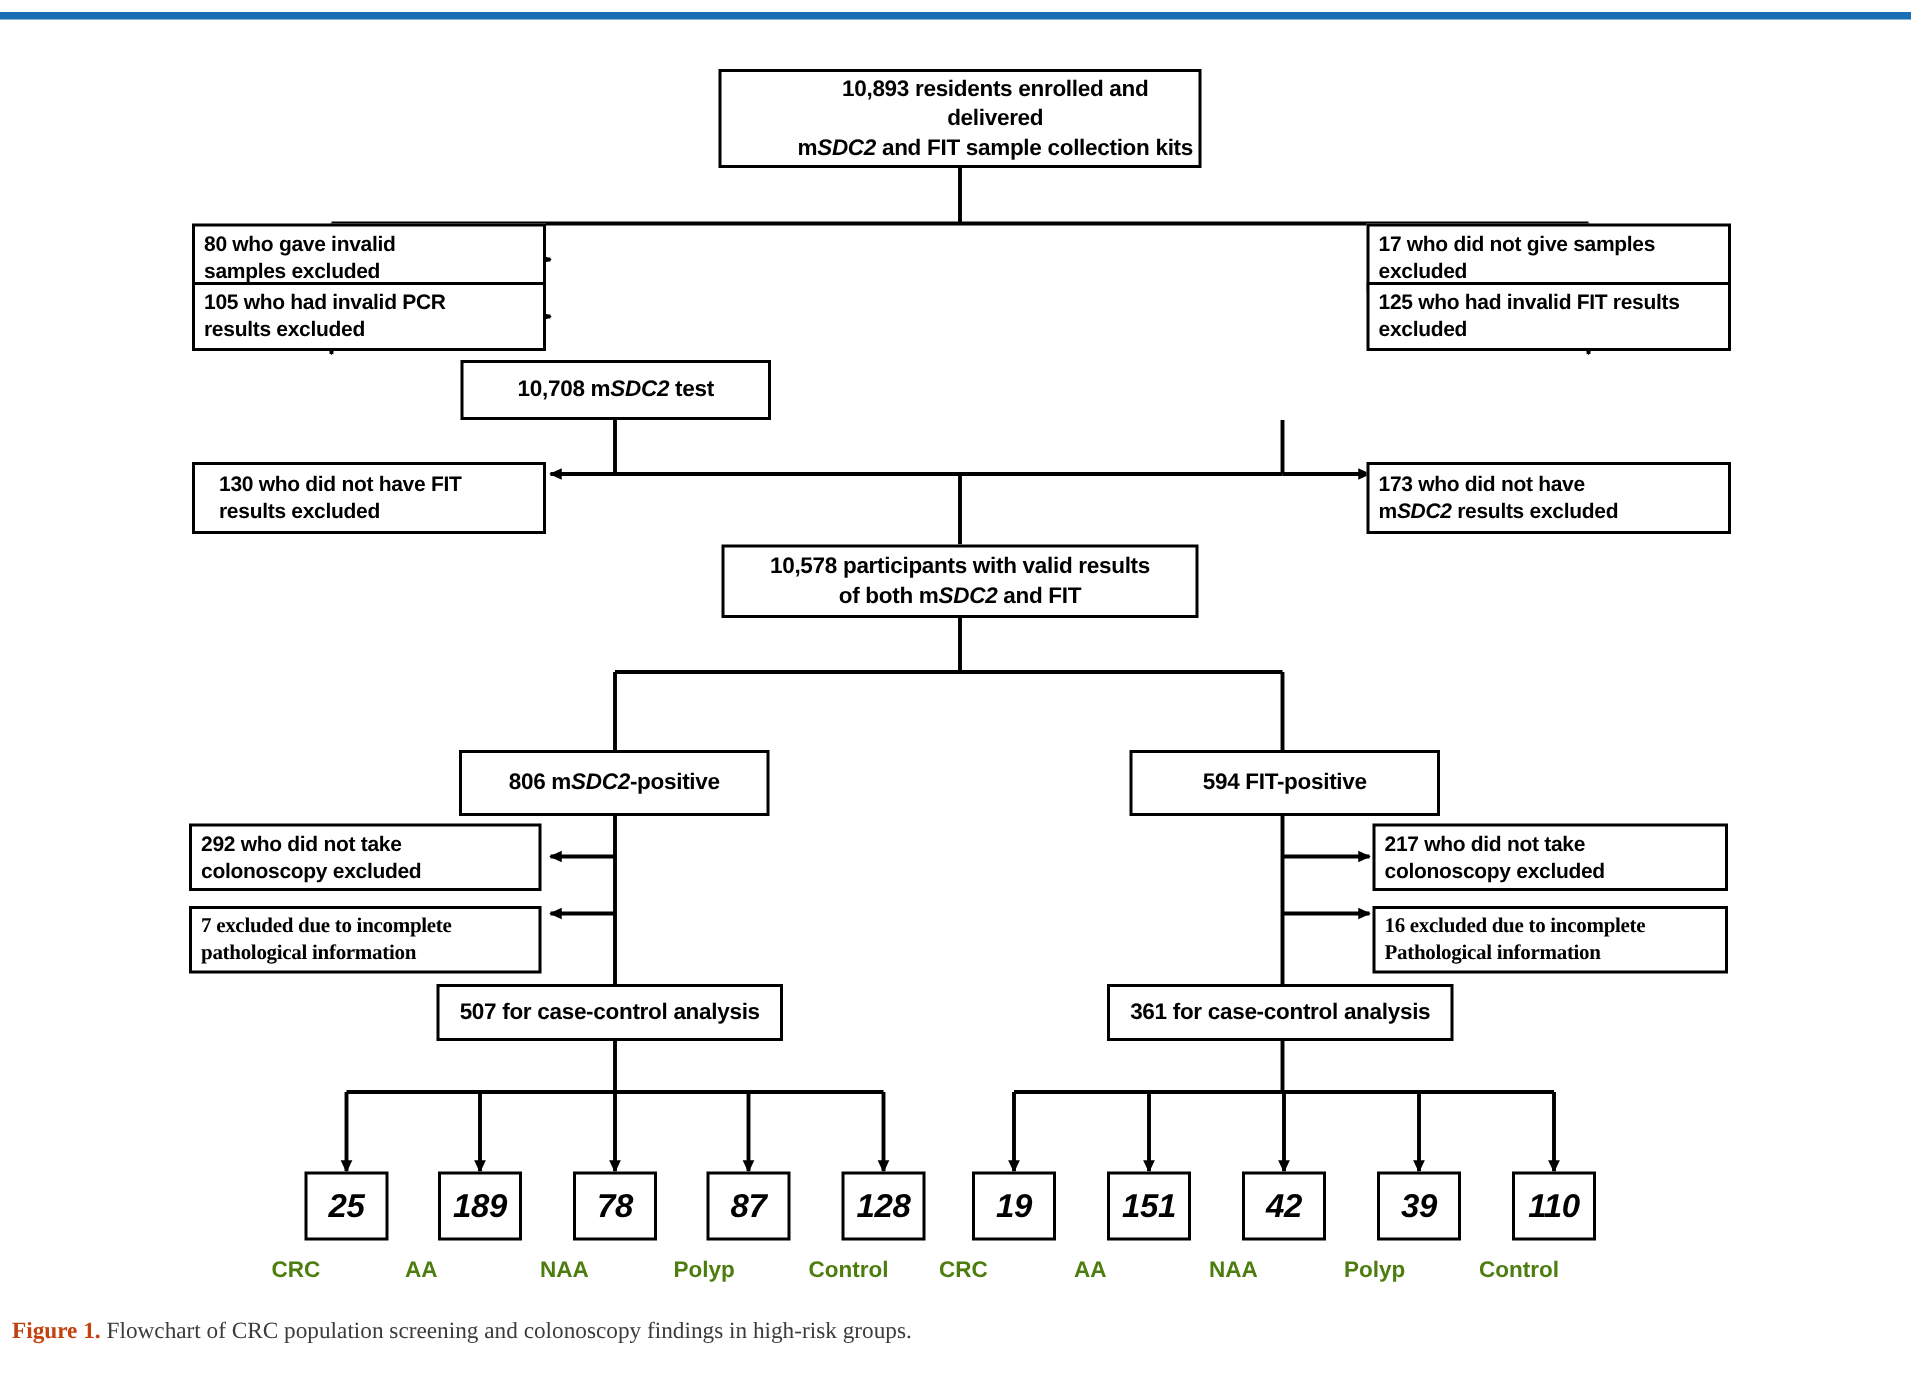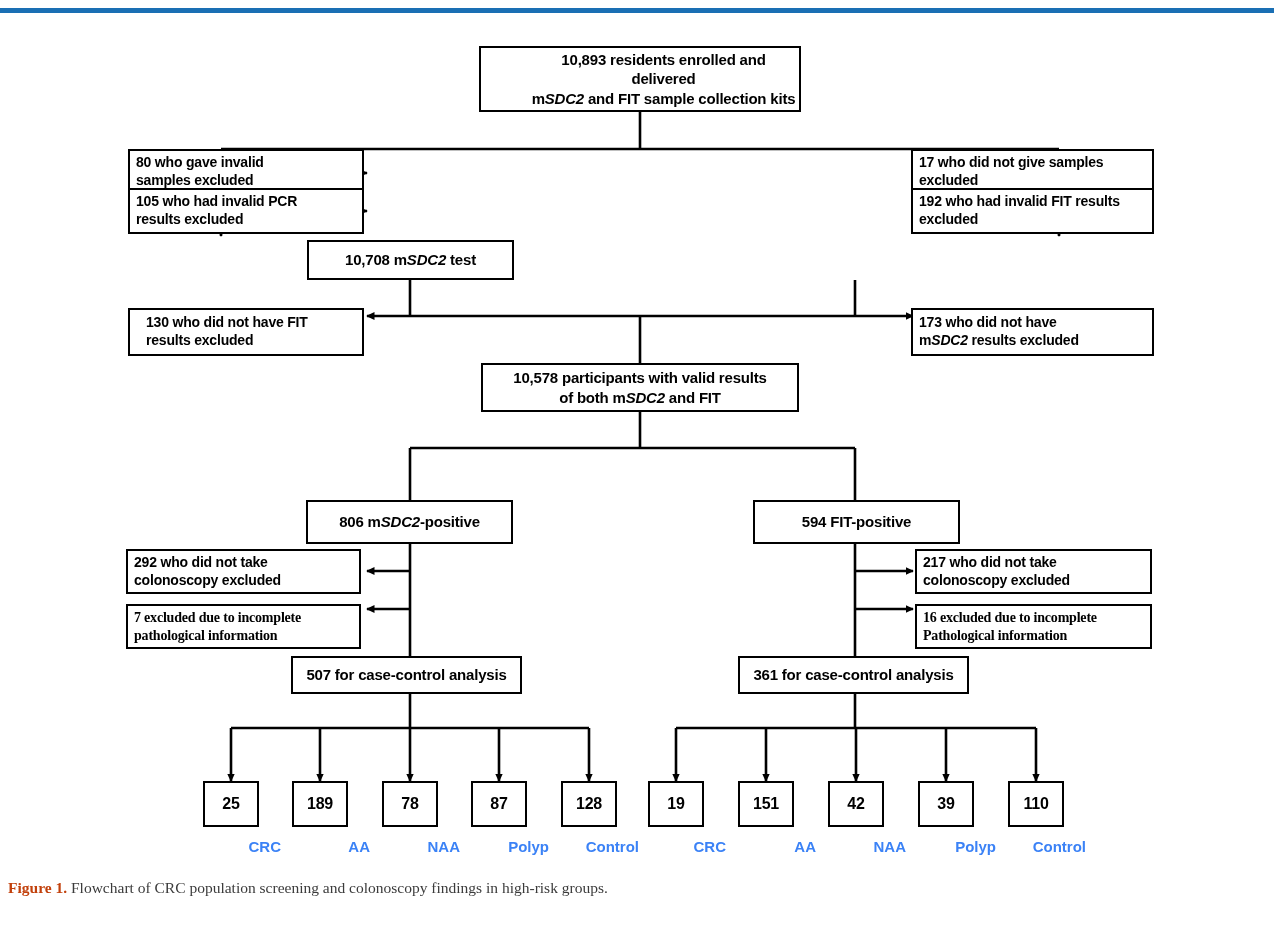--- a/index.html
+++ b/index.html
@@ -19,26 +19,26 @@
     border:2.5px solid #000;
     display:flex;align-items:center;justify-content:center;
     text-align:center;font-weight:bold;letter-spacing:-0.2px;
     line-height:1.28;
   }
   .box.lead{justify-content:flex-start;text-align:left;padding-left:6px;}
   .box span.t{display:block;width:100%;}
   .f13{font-size:14px;font-family:Liberation Serif, serif;}
   .f14{font-size:14px;}
   .f15{font-size:15px;}
-  .leaf{font-size:16px;}
+  .leaf{font-size:22px;font-style:italic;}
   em{font-style:italic;font-weight:bold;}
 
   .leaf-label{
-    position:absolute;text-align:right;font-weight:bold;font-size:15px;
-    color:#3b82f6;
+    position:absolute;text-align:left;font-weight:bold;font-size:15px;
+    color:#4d7c0f;
   }
 
   #caption{
     position:absolute;left:8px;top:878px;width:1180px;
     font-family:"Liberation Serif", serif;font-size:15.5px;color:#3b3b3b;
     line-height:1.35;
   }
   #caption .lead{color:#c2410c;font-weight:bold;}
 </style>
 </head>
@@ -133,21 +133,21 @@
 
   <div class="box lead f14" style="left:911px;top:131px;width:243px;height:46px;">
     <span class="t">
       <span>17 who did not give samples</span><br>
       <span>excluded</span>
     </span>
   </div>
 
   <div class="box lead f14" style="left:911px;top:170px;width:243px;height:46px;">
     <span class="t">
-      <span>192 who had invalid FIT results</span><br>
+      <span>125 who had invalid FIT results</span><br>
       <span>excluded</span>
     </span>
   </div>
 
   <div class="box f15" style="left:307px;top:222px;width:207px;height:40px;align-items:center;">
     <span class="t">
       <span>10,708 m</span><em>SDC2</em><span> test</span>
     </span>
   </div>
 

